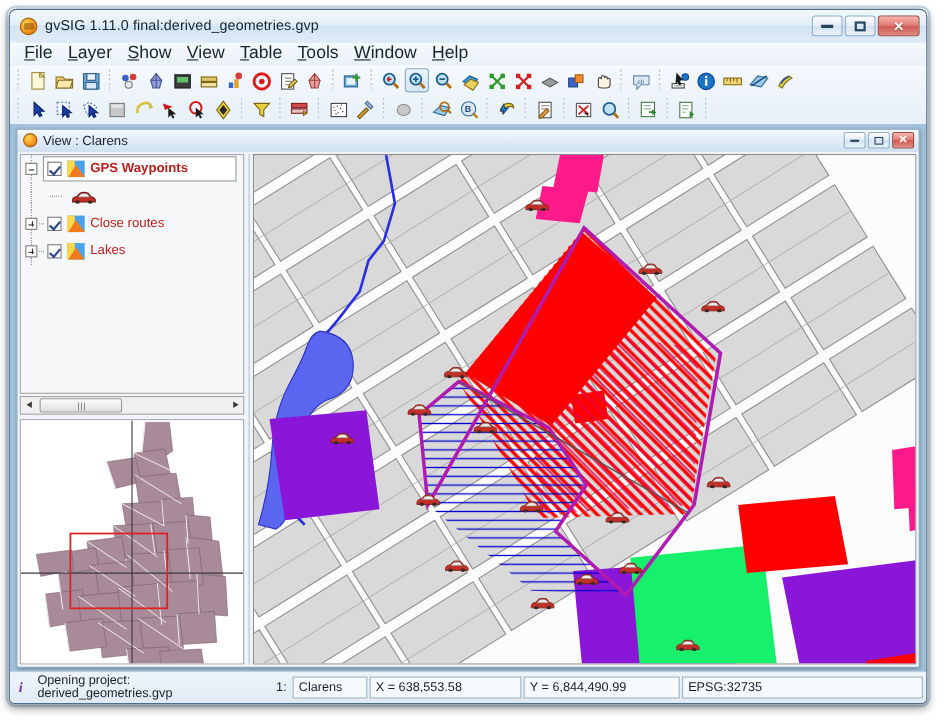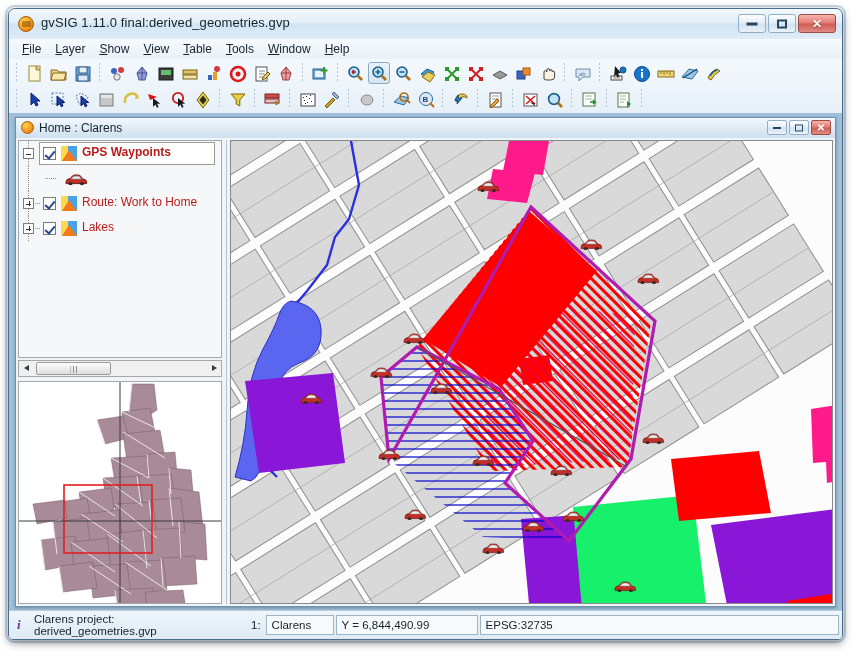--- a/index.html
+++ b/index.html
@@ -54,21 +54,21 @@
   .gl-max{width:10px;height:9px;border:2px solid #26455e;box-sizing:border-box;}
   .gl-close{font-size:12px;font-weight:bold;color:#fff;line-height:1;text-shadow:0 1px 1px rgba(0,0,0,.45);}
 
   
   .menubar{
     position:absolute;left:0;top:30px;right:0;height:20px;
     background:linear-gradient(#f6fafd,#e9f1f8);
     border-bottom:1px solid #cfdfec;display:flex;align-items:center;padding-left:6px;
   }
   .menu-item{
-    font-size:12px;color:#17242f;padding:2px 7px;cursor:default;white-space:nowrap;
+    font-size:16px;color:#17242f;padding:2px 7px;cursor:default;white-space:nowrap;
   }
   .menu-item u{text-decoration:underline;}
 
   
   .toolbars{
     position:absolute;left:0;top:50px;right:0;height:54px;
     background:linear-gradient(#f4f9fd,#e7f0f8);
     border-bottom:1px solid #b9cfe0;
   }
   .tbrow{position:absolute;left:0;right:0;height:26px;display:flex;align-items:center;padding-left:4px;}
@@ -649,21 +649,21 @@
       </div>
       <div class="tsep"></div>
     </div>
   </div>
 
   <div class="desktop">
     <div class="mdi">
 
       <div class="mdi-title">
         <div class="mdi-ico"></div>
-        <div class="mdi-text">Home : Clarens</div>
+        <div class="mdi-text">View : Clarens</div>
         <div class="mdi-btns">
           <div class="mbtn">
               <span class="gl gl-min2"></span>
             </div>
           <div class="mbtn">
               <span class="gl gl-rest2"></span>
             </div>
           <div class="mbtn close">
               <span class="gl gl-close2">✕</span>
             </div>
@@ -694,33 +694,33 @@
               <div class="car-sym">
                 <svg width="26" height="14" viewBox="0 0 26 14">
                   <path d="M2,10 q0,-3 4,-3.4 l3,-3.2 q3,-1 7,0 l2.6,3.4 q4,.6 4,3.2 l0,1.6 -20.6,0z" fill="#c03028" stroke="#7a1a14"></path>
                   <path d="M7,7 l2.4,-2.6 q3,-.8 6,0 l2,2.6z" fill="#f0eeea" stroke="#8a8a8a" stroke-width=".6"></path>
                   <ellipse cx="6.5" cy="11.6" rx="2.2" ry="1.6" fill="#3a2a26"></ellipse>
                   <ellipse cx="18" cy="11.6" rx="2.2" ry="1.6" fill="#3a2a26"></ellipse>
                 </svg>
               </div>
             </div>
 
-
             <div class="lyr">
               <div class="twig"></div>
               <div class="twig-h"></div>
               <div class="exp plus"></div>
               <div class="chk"></div>
               <div class="lyr-ico">
                   <div class="sky"></div>
                   <div class="sky2"></div>
                   <div class="mtn"></div>
                 </div>
-              <div class="lyr-name">Route: Work to Home</div>
+              <div class="lyr-name">Close routes</div>
             </div>
+
 
 
             <div class="lyr">
               <div class="twig"></div>
               <div class="twig-h"></div>
               <div class="exp plus"></div>
               <div class="chk"></div>
               <div class="lyr-ico">
                   <div class="sky"></div>
                   <div class="sky2"></div>
@@ -981,21 +981,22 @@
           </svg>
         </div>
 
       </div>
     </div>
   </div>
 
   <div class="statusbar">
     <div class="sb-cell sb-msg">
       <span class="sb-info"></span>
-      <span>Clarens project: derived_geometries.gvp</span>
+      <span>Opening project: derived_geometries.gvp</span>
     </div>
     <div class="sb-cell sb-scale-lbl">1:</div>
     <div class="sb-cell sb-units">Clarens</div>
+    <div class="sb-cell sb-x">X = 638,553.58</div>
     <div class="sb-cell sb-y">Y = 6,844,490.99</div>
     <div class="sb-cell sb-epsg">EPSG:32735</div>
   </div>
 
 </div>
 
 </body></html>

